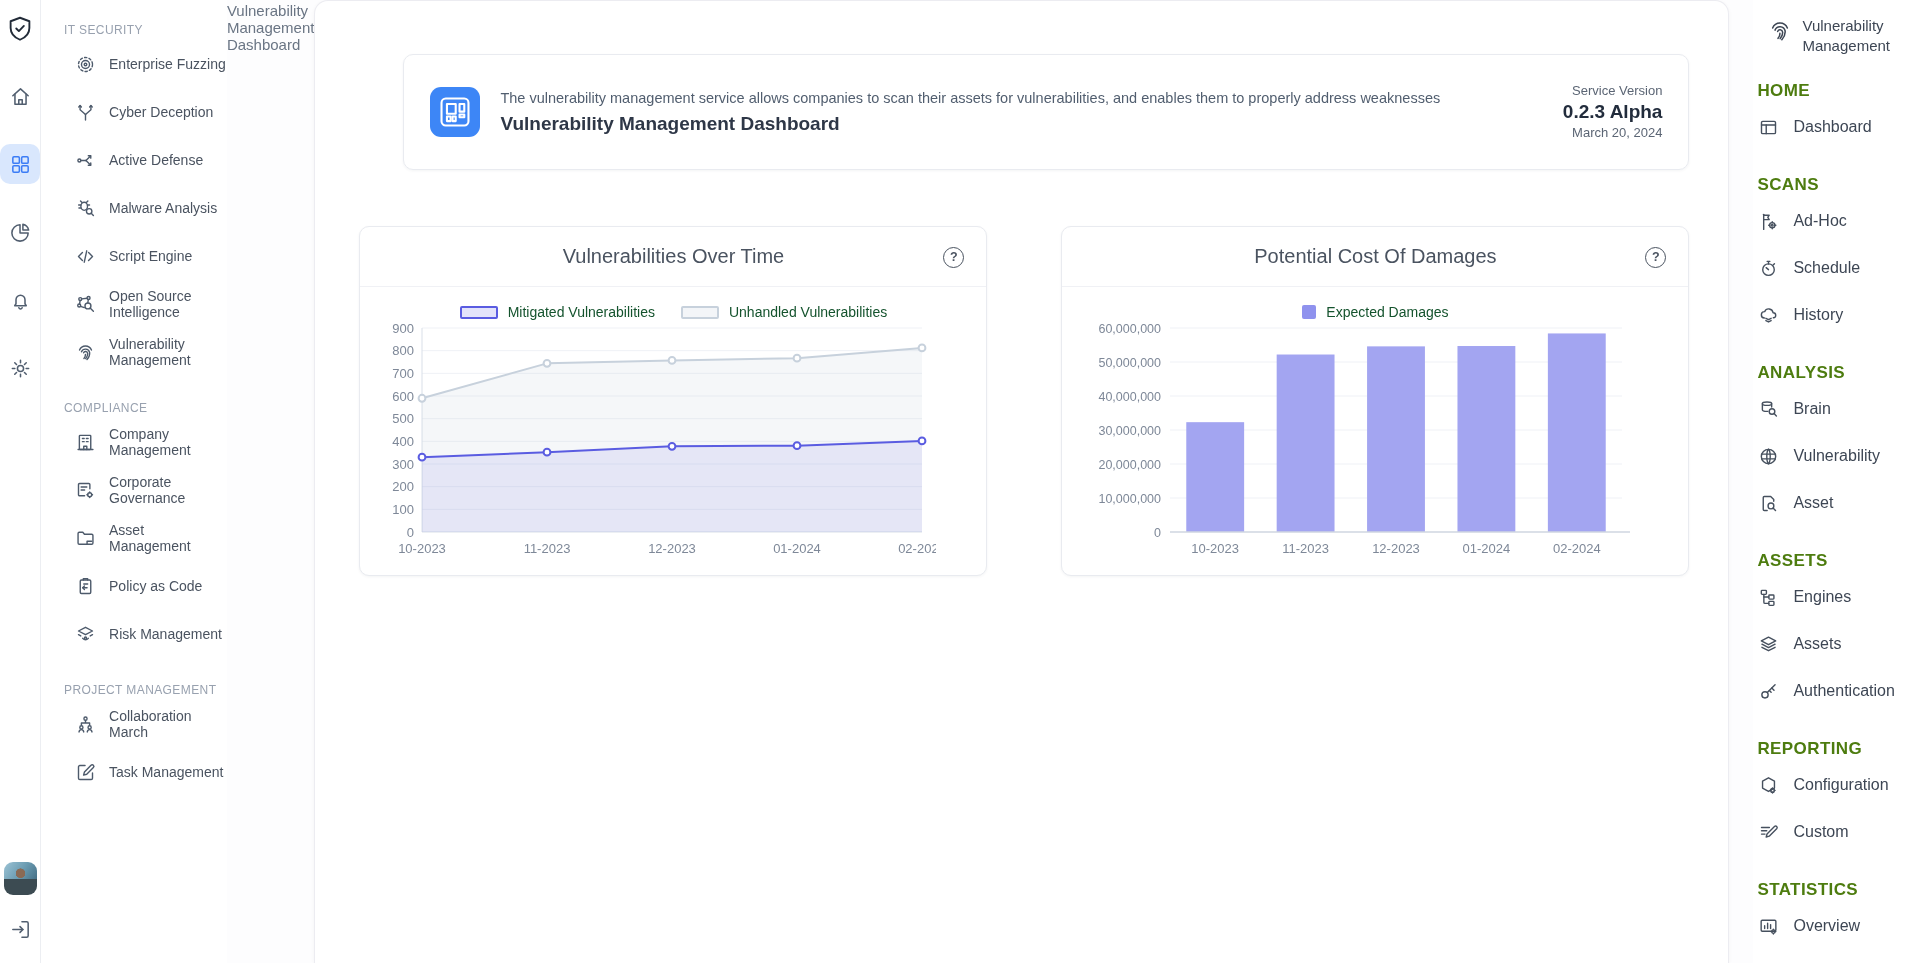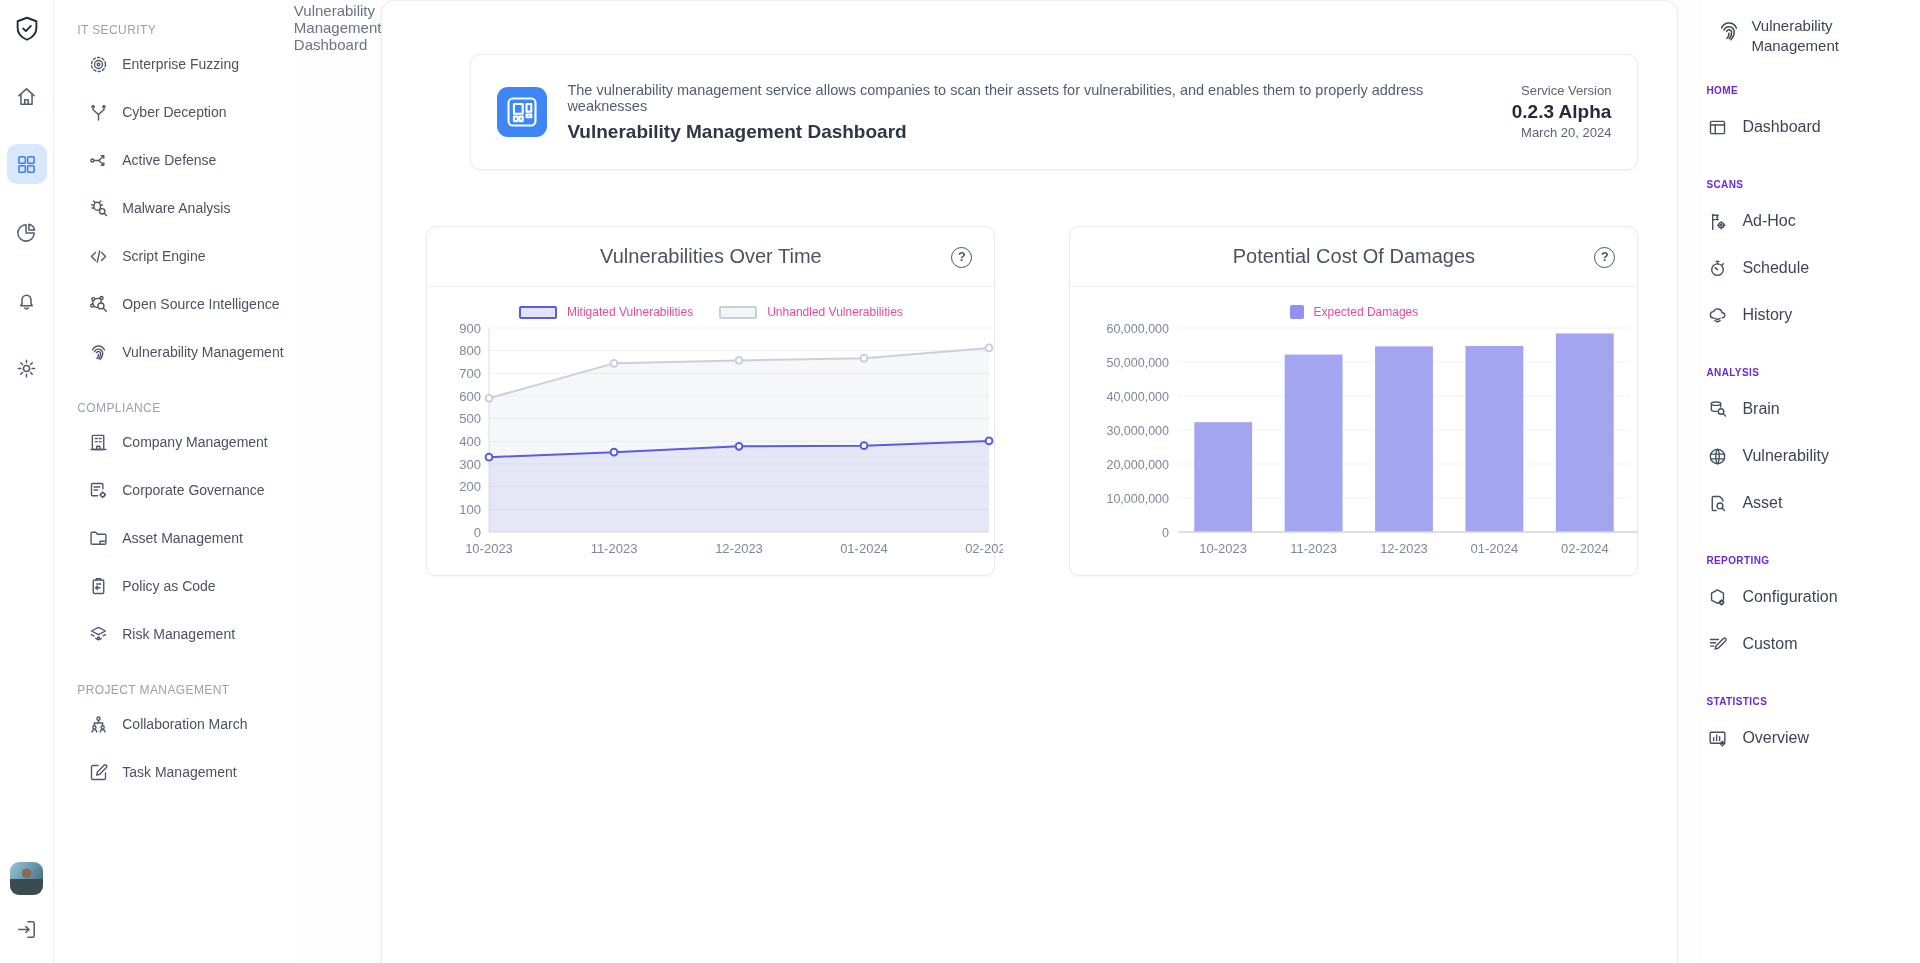--- a/index.html
+++ b/index.html
@@ -56,44 +56,44 @@
     display:flex; align-items:center; justify-content:center; flex:none; }
   .info-icon svg.ic { width:42px; height:42px; stroke-width:1.2; }
   .info-text { flex:1; }
   .info-text p { font-size:14.5px; color:#515e6f; margin-bottom:7px; }
   .info-text h1 { font-size:19px; font-weight:700; color:#2e3747; }
   .info-version { text-align:right; color:#5b6574; font-size:13px; line-height:1.5; }
   .info-version .ver { font-size:19px; font-weight:700; color:#222c3c; line-height:1.2; }
 
   
   .charts-row { display:flex; gap:74px; margin-top:56px; }
-  .chart-card { width:569px; height:350px; border:1px solid #e9ebf0; border-radius:10px;
+  .chart-card { width:628px; height:350px; border:1px solid #e9ebf0; border-radius:10px;
     box-shadow:0 1px 3px rgba(20,30,55,.05); background:#fff; }
   .chart-head { height:60px; border-bottom:1px solid #f0f1f5; display:flex;
     align-items:center; justify-content:center; position:relative; }
   .chart-head .ttl { font-size:20px; color:#4a5360; }
   .help { position:absolute; right:22px; top:20px; width:21px; height:21px; border-radius:50%;
     border:1.6px solid #4a5360; background:transparent; color:#4a5360; font-size:12.5px;
     font-weight:700; line-height:17px; text-align:center; cursor:pointer; padding:0;
     font-family:inherit; }
   .chart-body { padding:0 16px; }
   .legend { display:flex; justify-content:center; align-items:center; gap:26px;
     margin-top:17px; height:16px; }
   .lg-item { display:flex; align-items:center; gap:10px; cursor:pointer; }
-  .lg-item .lbl { font-size:12px; color:#ec4899;text-align:right; }
+  .lg-item .lbl { font-size:14px; color:#14532d;text-align:right; }
   .lg-box { width:38px; height:13px; border-radius:2px; border:2px solid; }
   .lg-sq { width:14px; height:14px; border-radius:2px; }
 
   
   .rsidebar { width:236px; height:100%; background:#fff; padding:16px 8px 0 4px; overflow:hidden; }
   .rs-head { display:flex; align-items:flex-start; gap:9px; padding-left:10px; }
   .rs-head svg.ic { width:26px; height:26px; color:#3d4654; stroke-width:1.4; margin-top:2px; }
   .rs-head .t { font-size:15px; color:#3d4654; line-height:1.35; width:110px; }
   .rs-sec { margin-top:24px; }
-  .rs-title { font-size:10px; color:#6d28d9; letter-spacing:.4px; text-transform:uppercase;
+  .rs-title { font-size:17px; color:#4d7c0f; letter-spacing:.4px; text-transform:uppercase;
     height:20px; display:flex; align-items:center; margin-bottom:3px; }
   .rs-item { display:flex; align-items:center; gap:14px; height:47px; padding-left:1px;
     color:#3d4654; cursor:pointer; }
   .rs-item svg.ic { width:21px; height:21px; color:#46505e; }
   .rs-item span { font-size:16px; }
 </style>
 </head>
 <body>
 
 <svg width="0" height="0" style="position:absolute" aria-hidden="true">
@@ -611,20 +611,41 @@
           <span>Vulnerability</span>
         </div>
         <div class="rs-item">
           <svg class="ic" viewBox="0 0 24 24">
             <use href="#document-search-icon"></use>
           </svg>
           <span>Asset</span>
         </div>
       </div>
       <div class="rs-sec">
+        <h3 class="rs-title">ASSETS</h3>
+        <div class="rs-item">
+          <svg class="ic" viewBox="0 0 24 24">
+            <use href="#hierarchy-icon"></use>
+          </svg>
+          <span>Engines</span>
+        </div>
+        <div class="rs-item">
+          <svg class="ic" viewBox="0 0 24 24">
+            <use href="#layers-icon"></use>
+          </svg>
+          <span>Assets</span>
+        </div>
+        <div class="rs-item">
+          <svg class="ic" viewBox="0 0 24 24">
+            <use href="#key-icon"></use>
+          </svg>
+          <span>Authentication</span>
+        </div>
+      </div>
+      <div class="rs-sec">
         <h3 class="rs-title">REPORTING</h3>
         <div class="rs-item">
           <svg class="ic" viewBox="0 0 24 24">
             <use href="#hexagon-gear-icon"></use>
           </svg>
           <span>Configuration</span>
         </div>
         <div class="rs-item">
           <svg class="ic" viewBox="0 0 24 24">
             <use href="#pen-lines-icon"></use>

